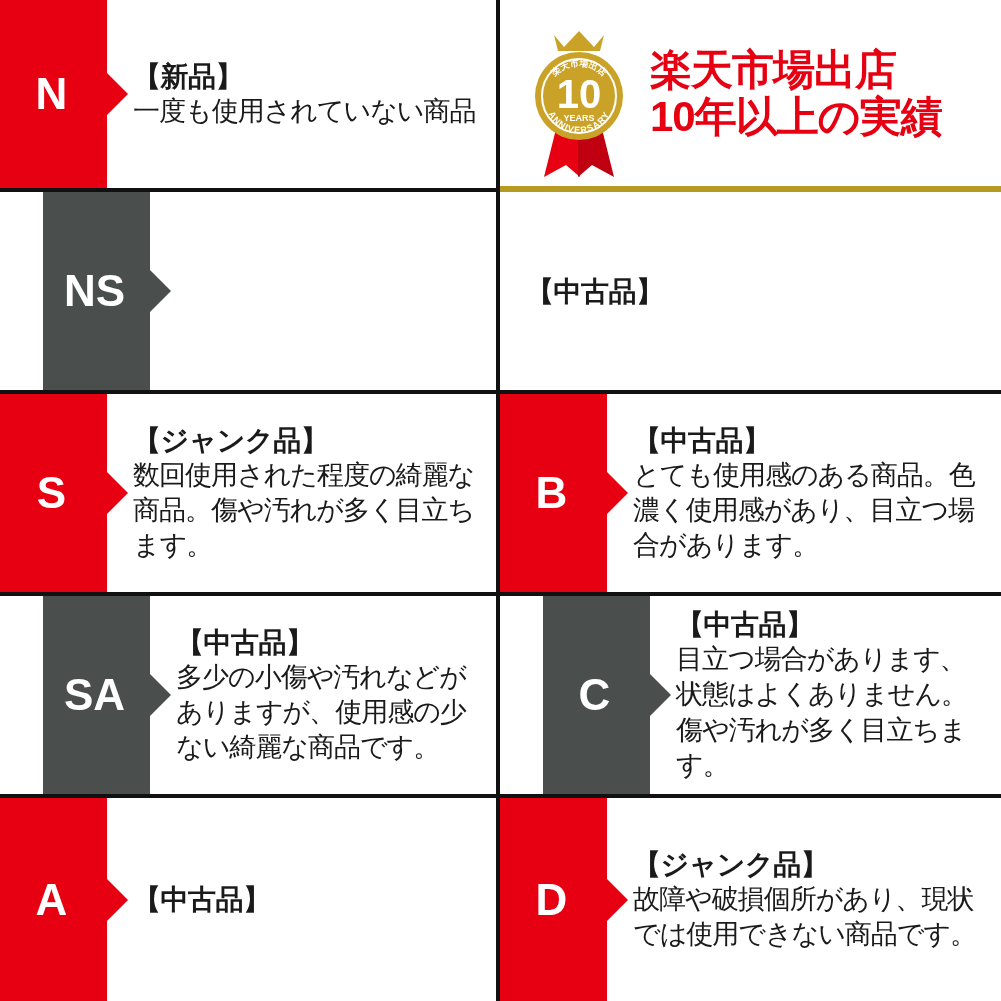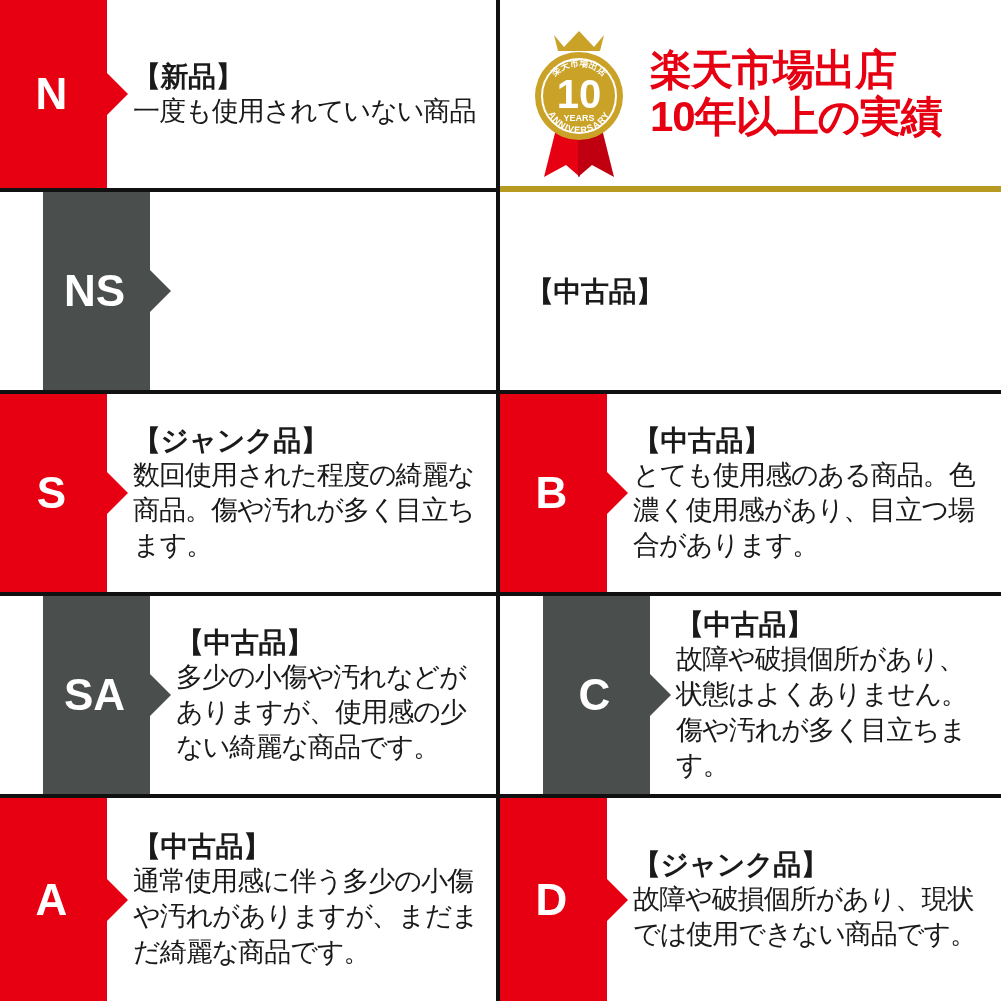--- a/index.html
+++ b/index.html
@@ -226,31 +226,30 @@
         <div class="body">多少の小傷や汚れなどがありますが、使用感の少ない綺麗な商品です。</div>
       </div>
     </div>
 
     <div class="cell col2">
       <div class="rank gray">
         <span class="label">C</span>
       </div>
       <div class="desc">
         <div class="title">【中古品】</div>
-        <div class="body">故障や破損個所があり、状態はよくありません。傷や汚れが多く目立ちます。</div>
+        <div class="body">目立つ場合があります、状態はよくありません。傷や汚れが多く目立ちます。</div>
       </div>
     </div>
 
     <div class="cell lastrow">
       <div class="rank red">
         <span class="label">A</span>
       </div>
       <div class="desc">
         <div class="title">【中古品】</div>
-        <div class="body">通常使用感に伴う多少の小傷や汚れがありますが、まだまだ綺麗な商品です。</div>
       </div>
     </div>
 
     <div class="cell col2 lastrow">
       <div class="rank red">
         <span class="label">D</span>
       </div>
       <div class="desc">
         <div class="title">【ジャンク品】</div>
         <div class="body">故障や破損個所があり、現状では使用できない商品です。</div>

